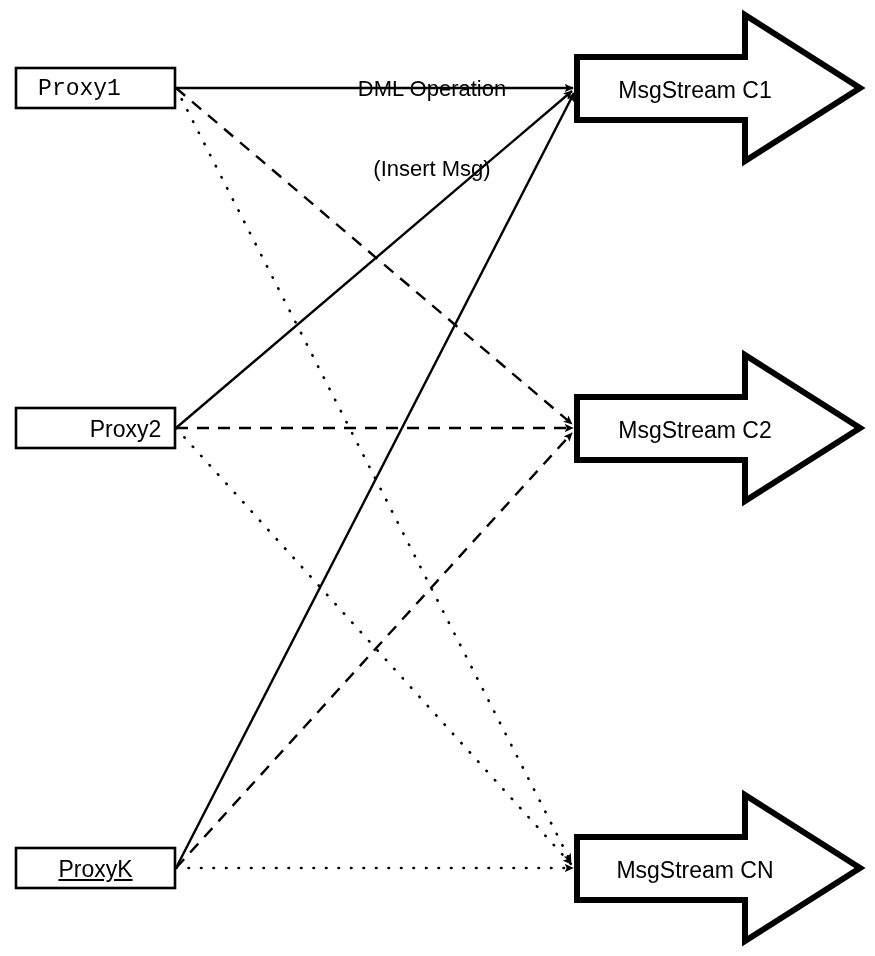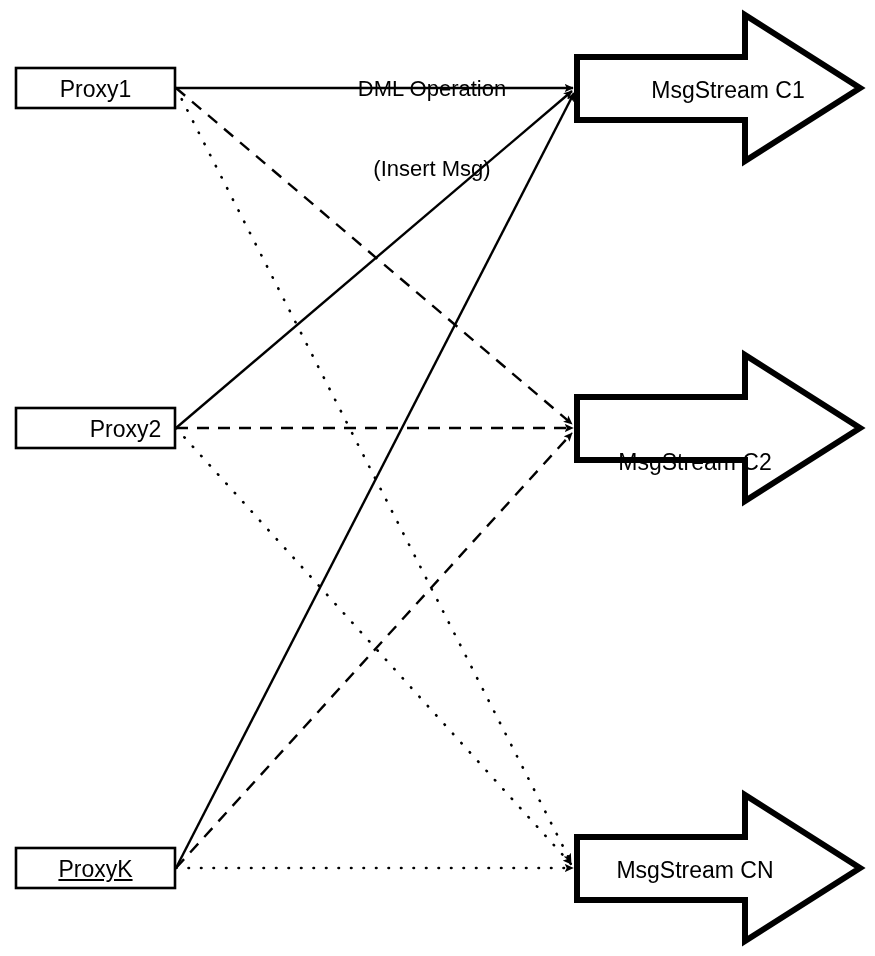--- a/index.html
+++ b/index.html
@@ -89,21 +89,21 @@
       <polygon points="577,397 745,397 745,355 860,428 745,501 745,460 577,460" fill="#ffffff" stroke="#000000" stroke-width="6" stroke-linejoin="miter"></polygon>
       <polygon points="577,837 745,837 745,795 860,868 745,941 745,900 577,900" fill="#ffffff" stroke="#000000" stroke-width="6" stroke-linejoin="miter"></polygon>
     </g>
   </svg>
 
   <div class="edge-caption" style="left:282px; top:22px; width:300px;">
     <div>DML Operation</div>
     <div>(Insert Msg)</div>
   </div>
 
-  <div class="proxy-label" style="left:16px; top:75px; width:159px;">Proxy1</div>
+  <div class="proxy-label" style="left:0; top:75px; width:159px;font-family:Liberation Mono, monospace;">Proxy1</div>
   <div class="proxy-label" style="left:16px; top:415px; width:159px;margin-left:30px;">Proxy2</div>
   <div class="proxy-label" style="left:16px; top:855px; width:159px;text-decoration:underline;">ProxyK</div>
 
-  <div class="stream-label" style="left:618px; top:76px; width:220px;">MsgStream C1</div>
-  <div class="stream-label" style="left:585px; top:416px; width:220px;margin-top:32px;">MsgStream C2</div>
+  <div class="stream-label" style="left:585px; top:76px; width:220px;">MsgStream C1</div>
+  <div class="stream-label" style="left:585px; top:416px; width:220px;">MsgStream C2</div>
   <div class="stream-label" style="left:585px; top:856px; width:220px;">MsgStream CN</div>
 
 </div>
 
 </body></html>

